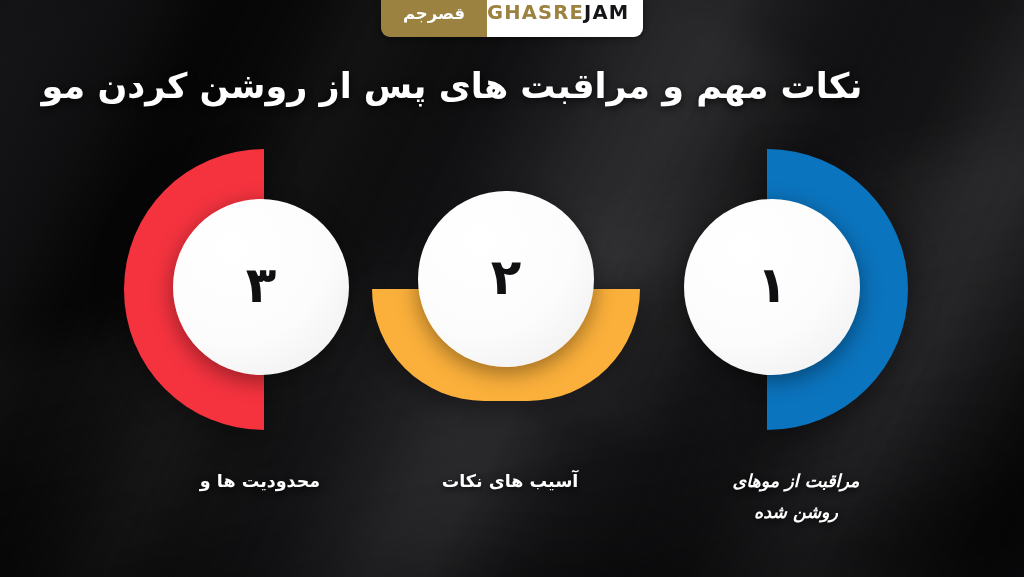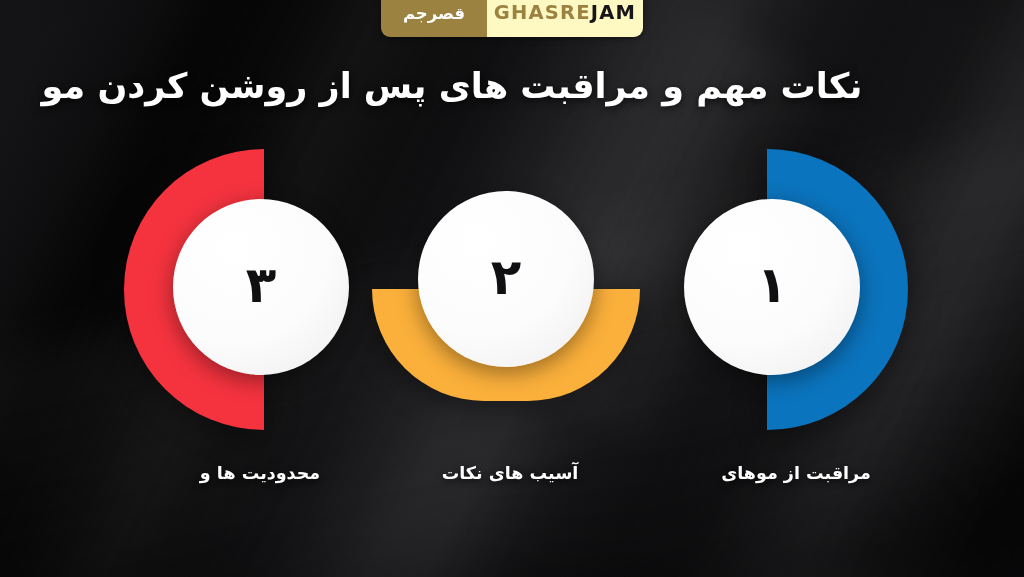--- a/index.html
+++ b/index.html
@@ -122,24 +122,23 @@
     align-items: center;
     justify-content: center;
     font-size: 16.5px;
     font-weight: bold;
     direction: rtl;
     letter-spacing: 0px;
     padding-bottom: 10px;
   }
   .logo-en {
     flex: 1 1 auto;
-    background: #fef9c3;
+    background: #ffffff;
     display: flex;
     align-items: center;
-    justify-content: center;
     font-size: 19.5px;
     font-weight: bold;
     letter-spacing: 1.2px;
     padding-bottom: 13px;
   }
   .logo-en .g1 { color: #9c8241; }
   .logo-en .g2 { color: #16161a; }
 
   
   .title {
@@ -230,33 +229,33 @@
   
   .captions {
     position: absolute;
     top: 458px;
     left: 0;
     width: 1024px;
     height: 100px;
   }
   .caption {
     position: absolute;
-    top: 0;
+    top: 8px;
     width: 300px;
     text-align: center;
     direction: rtl;
     color: #ffffff;
     font-size: 17.5px;
     font-weight: bold;
     line-height: 1.75;
     text-shadow: 0 2px 6px rgba(0,0,0,0.7);
   }
   .caption-3 { left: 110px; }
   .caption-2 { left: 360px; }
-  .caption-1 { left: 646px; }
+  .caption-1 { left: 646px; font-style: italic; }
   .caption .cl { display: block; }
 </style>
 </head>
 <body>
 
 <div id="stage">
 
   <div class="bg-base"></div>
   <div class="bg-band band-a"></div>
   <div class="bg-band band-b"></div>
@@ -303,16 +302,17 @@
 
   <div class="captions">
     <div class="caption caption-3">
       <span class="cl">محدودیت ها و</span>
     </div>
     <div class="caption caption-2">
       <span class="cl">آسیب های نکات</span>
     </div>
     <div class="caption caption-1">
       <span class="cl">مراقبت از موهای</span>
+      <span class="cl">روشن شده</span>
     </div>
   </div>
 
 </div>
 
 </body></html>

